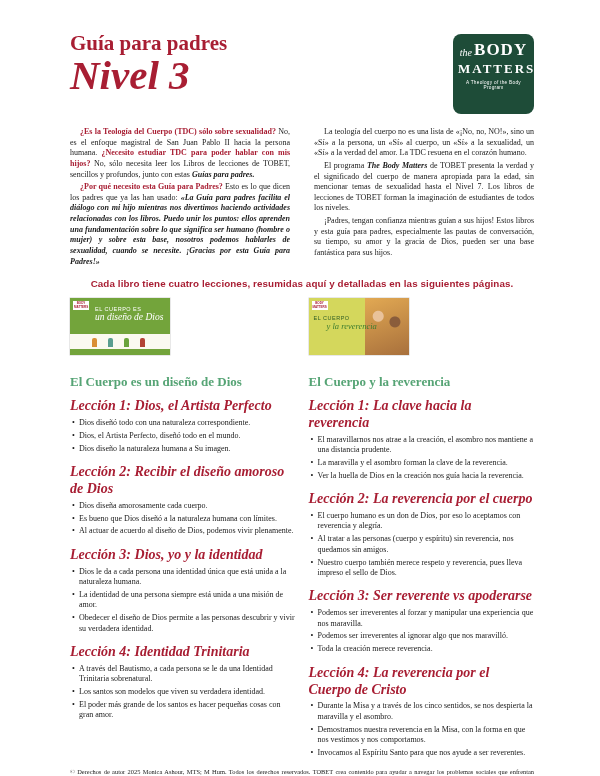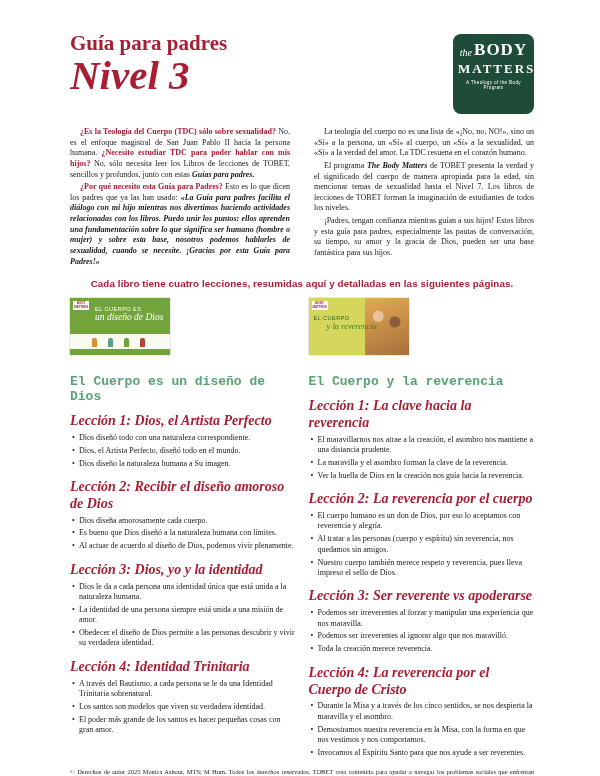--- a/index.html
+++ b/index.html
@@ -48,21 +48,21 @@
   .cover-a .strip i:nth-child(4){ left:70px; background:#b34334; }
   .cover-b { background:var(--cover-lime,#d4d75c); }
   .cover-b .photo { position:absolute; right:0; top:0; bottom:0; width:44px;
       background:
         radial-gradient(circle at 30% 32%, #e9c29a 0 5px, rgba(0,0,0,0) 6px),
         radial-gradient(circle at 68% 42%, #8a5d3b 0 5px, rgba(0,0,0,0) 6px),
         linear-gradient(160deg,#e2a953,#a8703c); }
   .cover-b .ct1 { position:absolute; top:17px; left:5px; color:#2f5d25; font-family:"Liberation Sans",sans-serif; font-size:5.5px; letter-spacing:.5px; }
   .cover-b .ct2 { position:absolute; top:23px; left:5px; color:#3e7d2f; font-style:italic; font-size:8.5px;margin-left:13px; }
 
-  .col-heading { color:var(--green,#56a475); font-family:Liberation Mono, monospace; font-size:13px; font-weight:700; margin:20px 0 8px; line-height:1.15; }
+  .col-heading { color:var(--green,#56a475); font-family:Liberation Serif, serif; font-size:13px; font-weight:700; margin:20px 0 8px; line-height:1.15; }
 
   .lesson { margin-bottom:10px; }
   .lesson h3 { color:var(--red,#a81e33); font-size:14px; margin-bottom:3px; line-height:1.2; }
   .l-label { font-style:italic; font-weight:700; }
   .l-title { font-style:italic; font-weight:700; }
   .b { position:relative; padding-left:9px; font-size:8px; line-height:1.3; margin-bottom:2.5px; }
   .b::before { content:"•"; position:absolute; left:2px; top:0; }
 
   
   .ftr { margin-top:auto; font-size:6.4px; line-height:1.4; text-align:justify; color:#222; }

